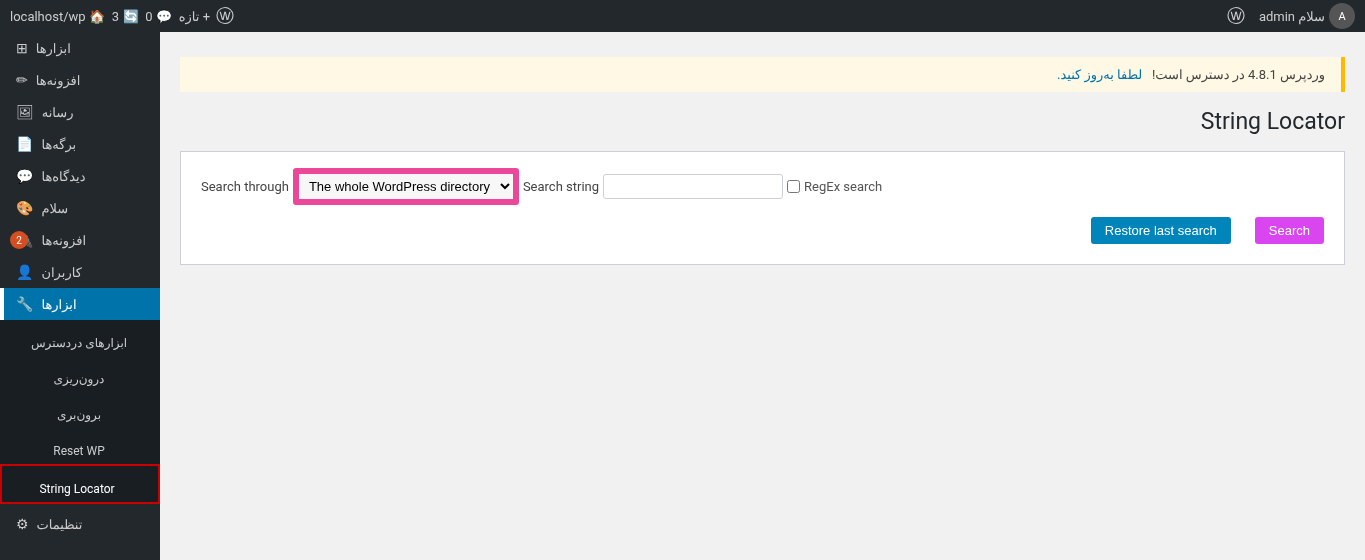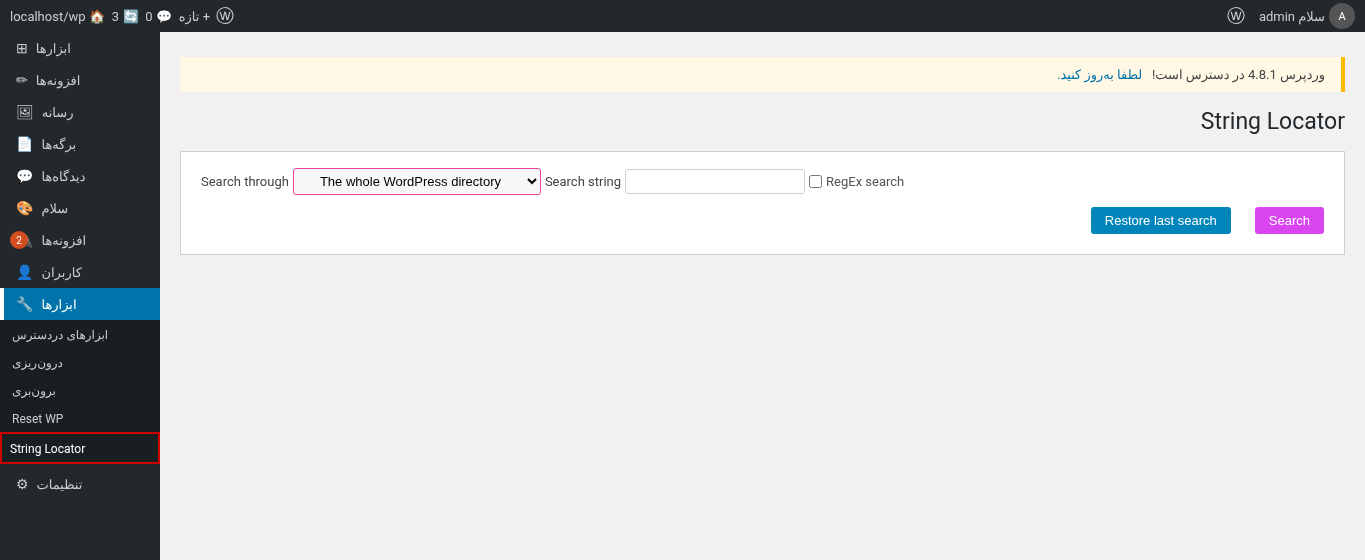--- a/index.html
+++ b/index.html
@@ -62,23 +62,23 @@
       justify-content: center;
       font-size: 10px;
       position: absolute;
       left: 6px;
     }
 
     
     .sidebar-submenu-item {
       display: flex;
       align-items: center;
-      justify-content: flex-end;
+      justify-content: center;
       gap: 8px;
-      padding: 8px 14px 6px 8px;
+      padding: 16px 14px 6px 8px;
       cursor: pointer;
       color: #ccc;
       font-size: 12px;
       direction: rtl;
       background: #191e23;
       border-left: 4px solid transparent;
     }
     .sidebar-submenu-item.active-sub {
       color: #fff;
       border-left: 4px solid #e44;
@@ -133,22 +133,22 @@
       align-items: center;
       gap: 4px;
       margin-bottom: 12px;
       flex-wrap: wrap;
     }
     .search-row label {
       color: #444;
       font-size: 13px;
     }
     .search-row select {
-      padding: 4px 22px;
-      border: 1px solid #ec4899;
+      padding: 4px 6px;
+      border: 6px solid #ec4899;
       border-radius: 3px;
       background: #f7f7f7;
       font-size: 13px;
       cursor: pointer;
     }
     .search-row input[type="text"] {
       border: 1px solid #ccd0d4;
       border-radius: 3px;
       padding: 4px 8px;
       font-size: 13px;

